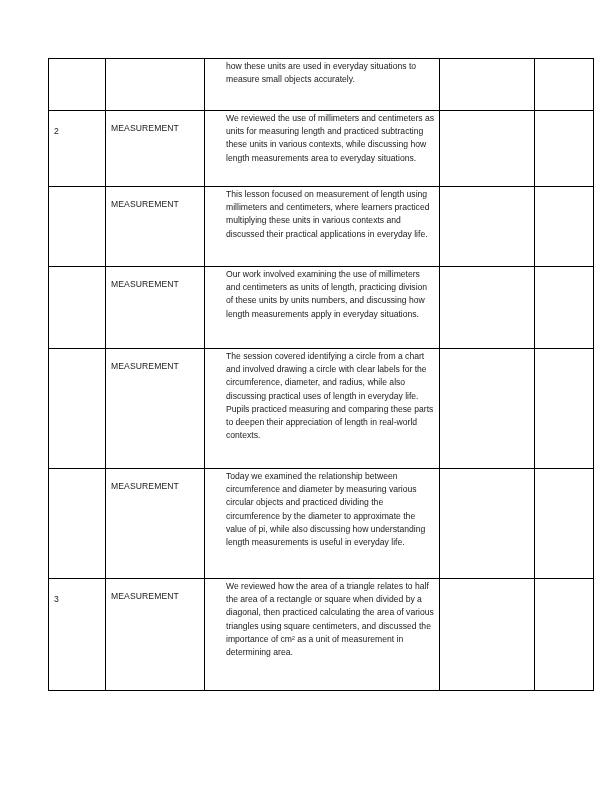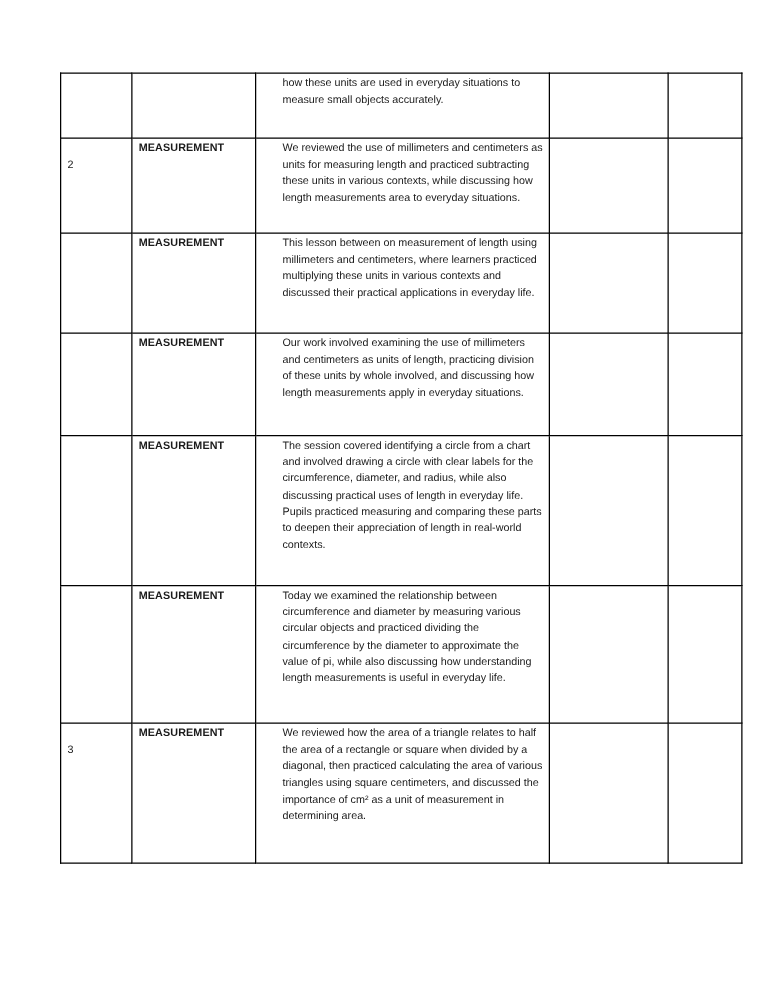--- a/index.html
+++ b/index.html
@@ -38,24 +38,23 @@
   .week-cell {
     position: relative;
   }
   .week-num {
     position: absolute;
     left: 5px;
     top: 14px;
   }
   .strand-text {
     display: block;
-    padding: 0 0 0 5px;
+    padding: 10px 0 0 5px;
     margin-top: 1px;
     letter-spacing: 0.1px;
-    font-weight: bold;
   }
   .desc-text {
     display: block;
     padding: 1px 4px 0 21px;
   }
   tr.r0 td { height: 51px; }
   tr.r1 td { height: 75px; }
   tr.r2 td { height: 79px; }
   tr.r3 td { height: 81px; }
   tr.r4 td { height: 119px; }
@@ -101,34 +100,34 @@
       <td></td>
     </tr>
     <tr class="r2">
       <td class="week-cell">
           <span class="week-num"></span>
         </td>
       <td>
           <span class="strand-text">MEASUREMENT</span>
         </td>
       <td>
-          <span class="desc-text">This lesson between on measurement of length using millimeters and centimeters, where learners practiced multiplying these units in various contexts and discussed their practical applications in everyday life.</span>
+          <span class="desc-text">This lesson focused on measurement of length using millimeters and centimeters, where learners practiced multiplying these units in various contexts and discussed their practical applications in everyday life.</span>
         </td>
       <td></td>
       <td></td>
     </tr>
     <tr class="r3">
       <td class="week-cell">
           <span class="week-num"></span>
         </td>
       <td>
           <span class="strand-text">MEASUREMENT</span>
         </td>
       <td>
-          <span class="desc-text">Our work involved examining the use of millimeters and centimeters as units of length, practicing division of these units by whole involved, and discussing how length measurements apply in everyday situations.</span>
+          <span class="desc-text">Our work involved examining the use of millimeters and centimeters as units of length, practicing division of these units by units numbers, and discussing how length measurements apply in everyday situations.</span>
         </td>
       <td></td>
       <td></td>
     </tr>
     <tr class="r4">
       <td class="week-cell">
           <span class="week-num"></span>
         </td>
       <td>
           <span class="strand-text">MEASUREMENT</span>

